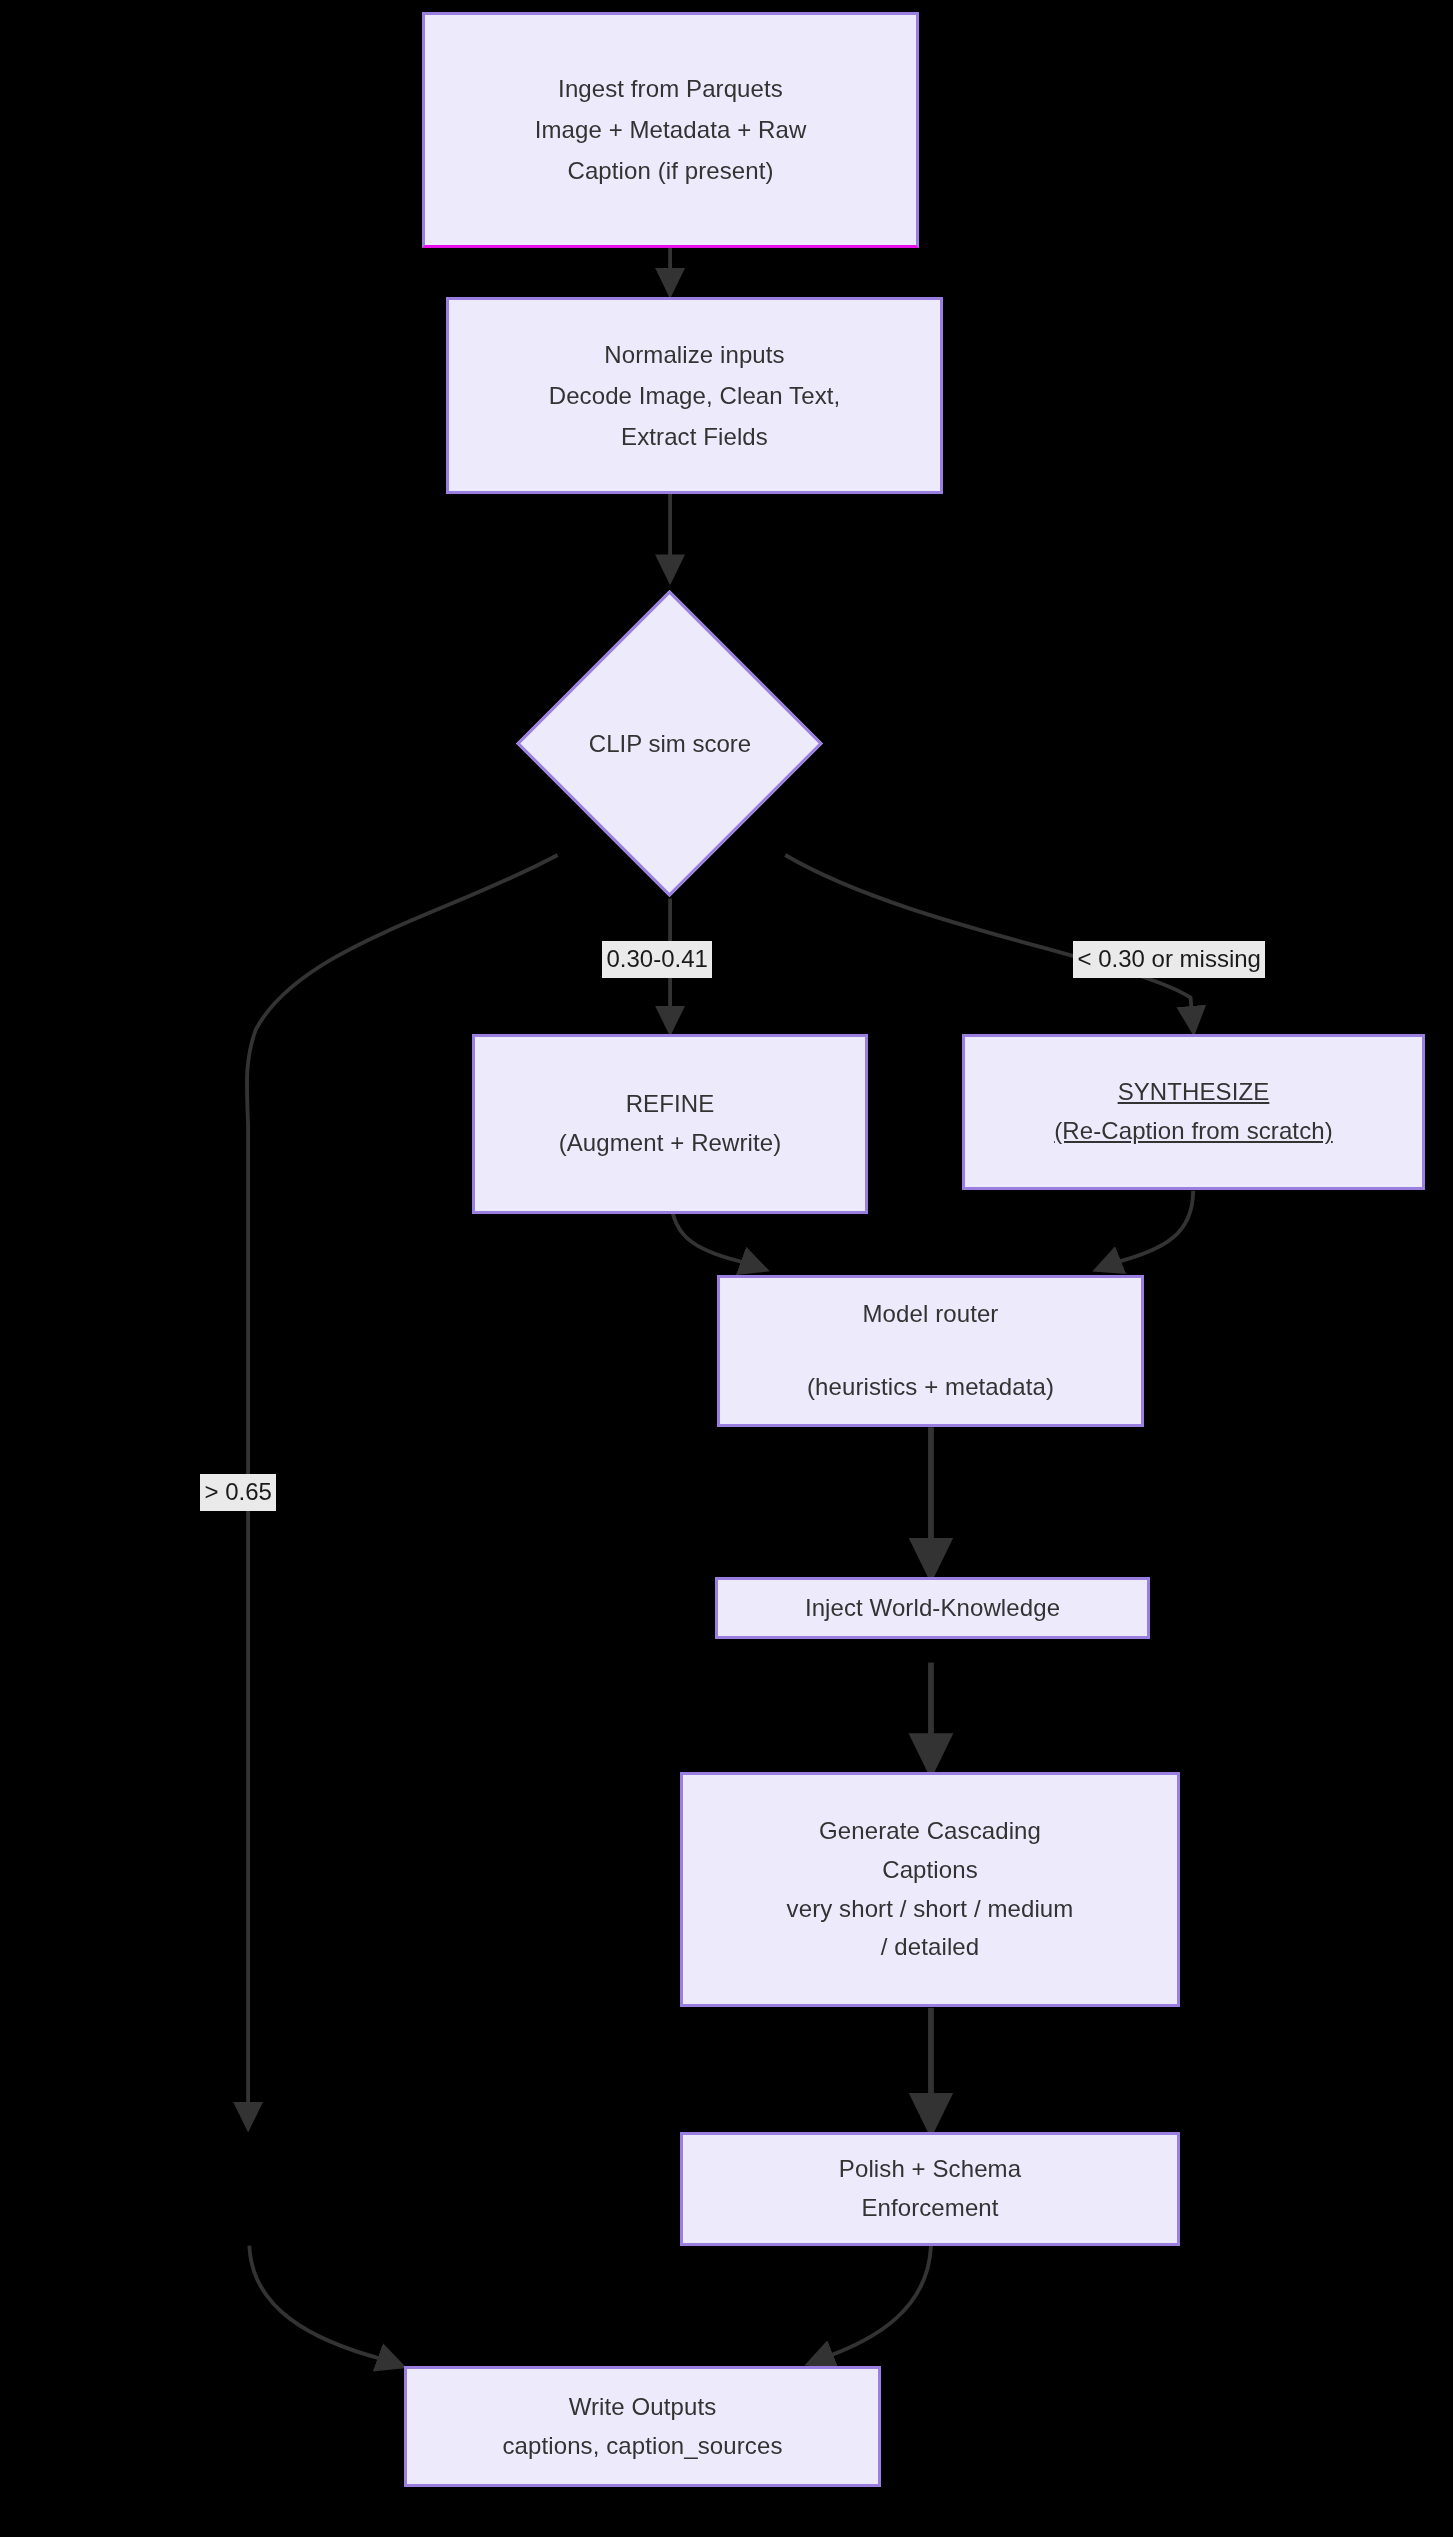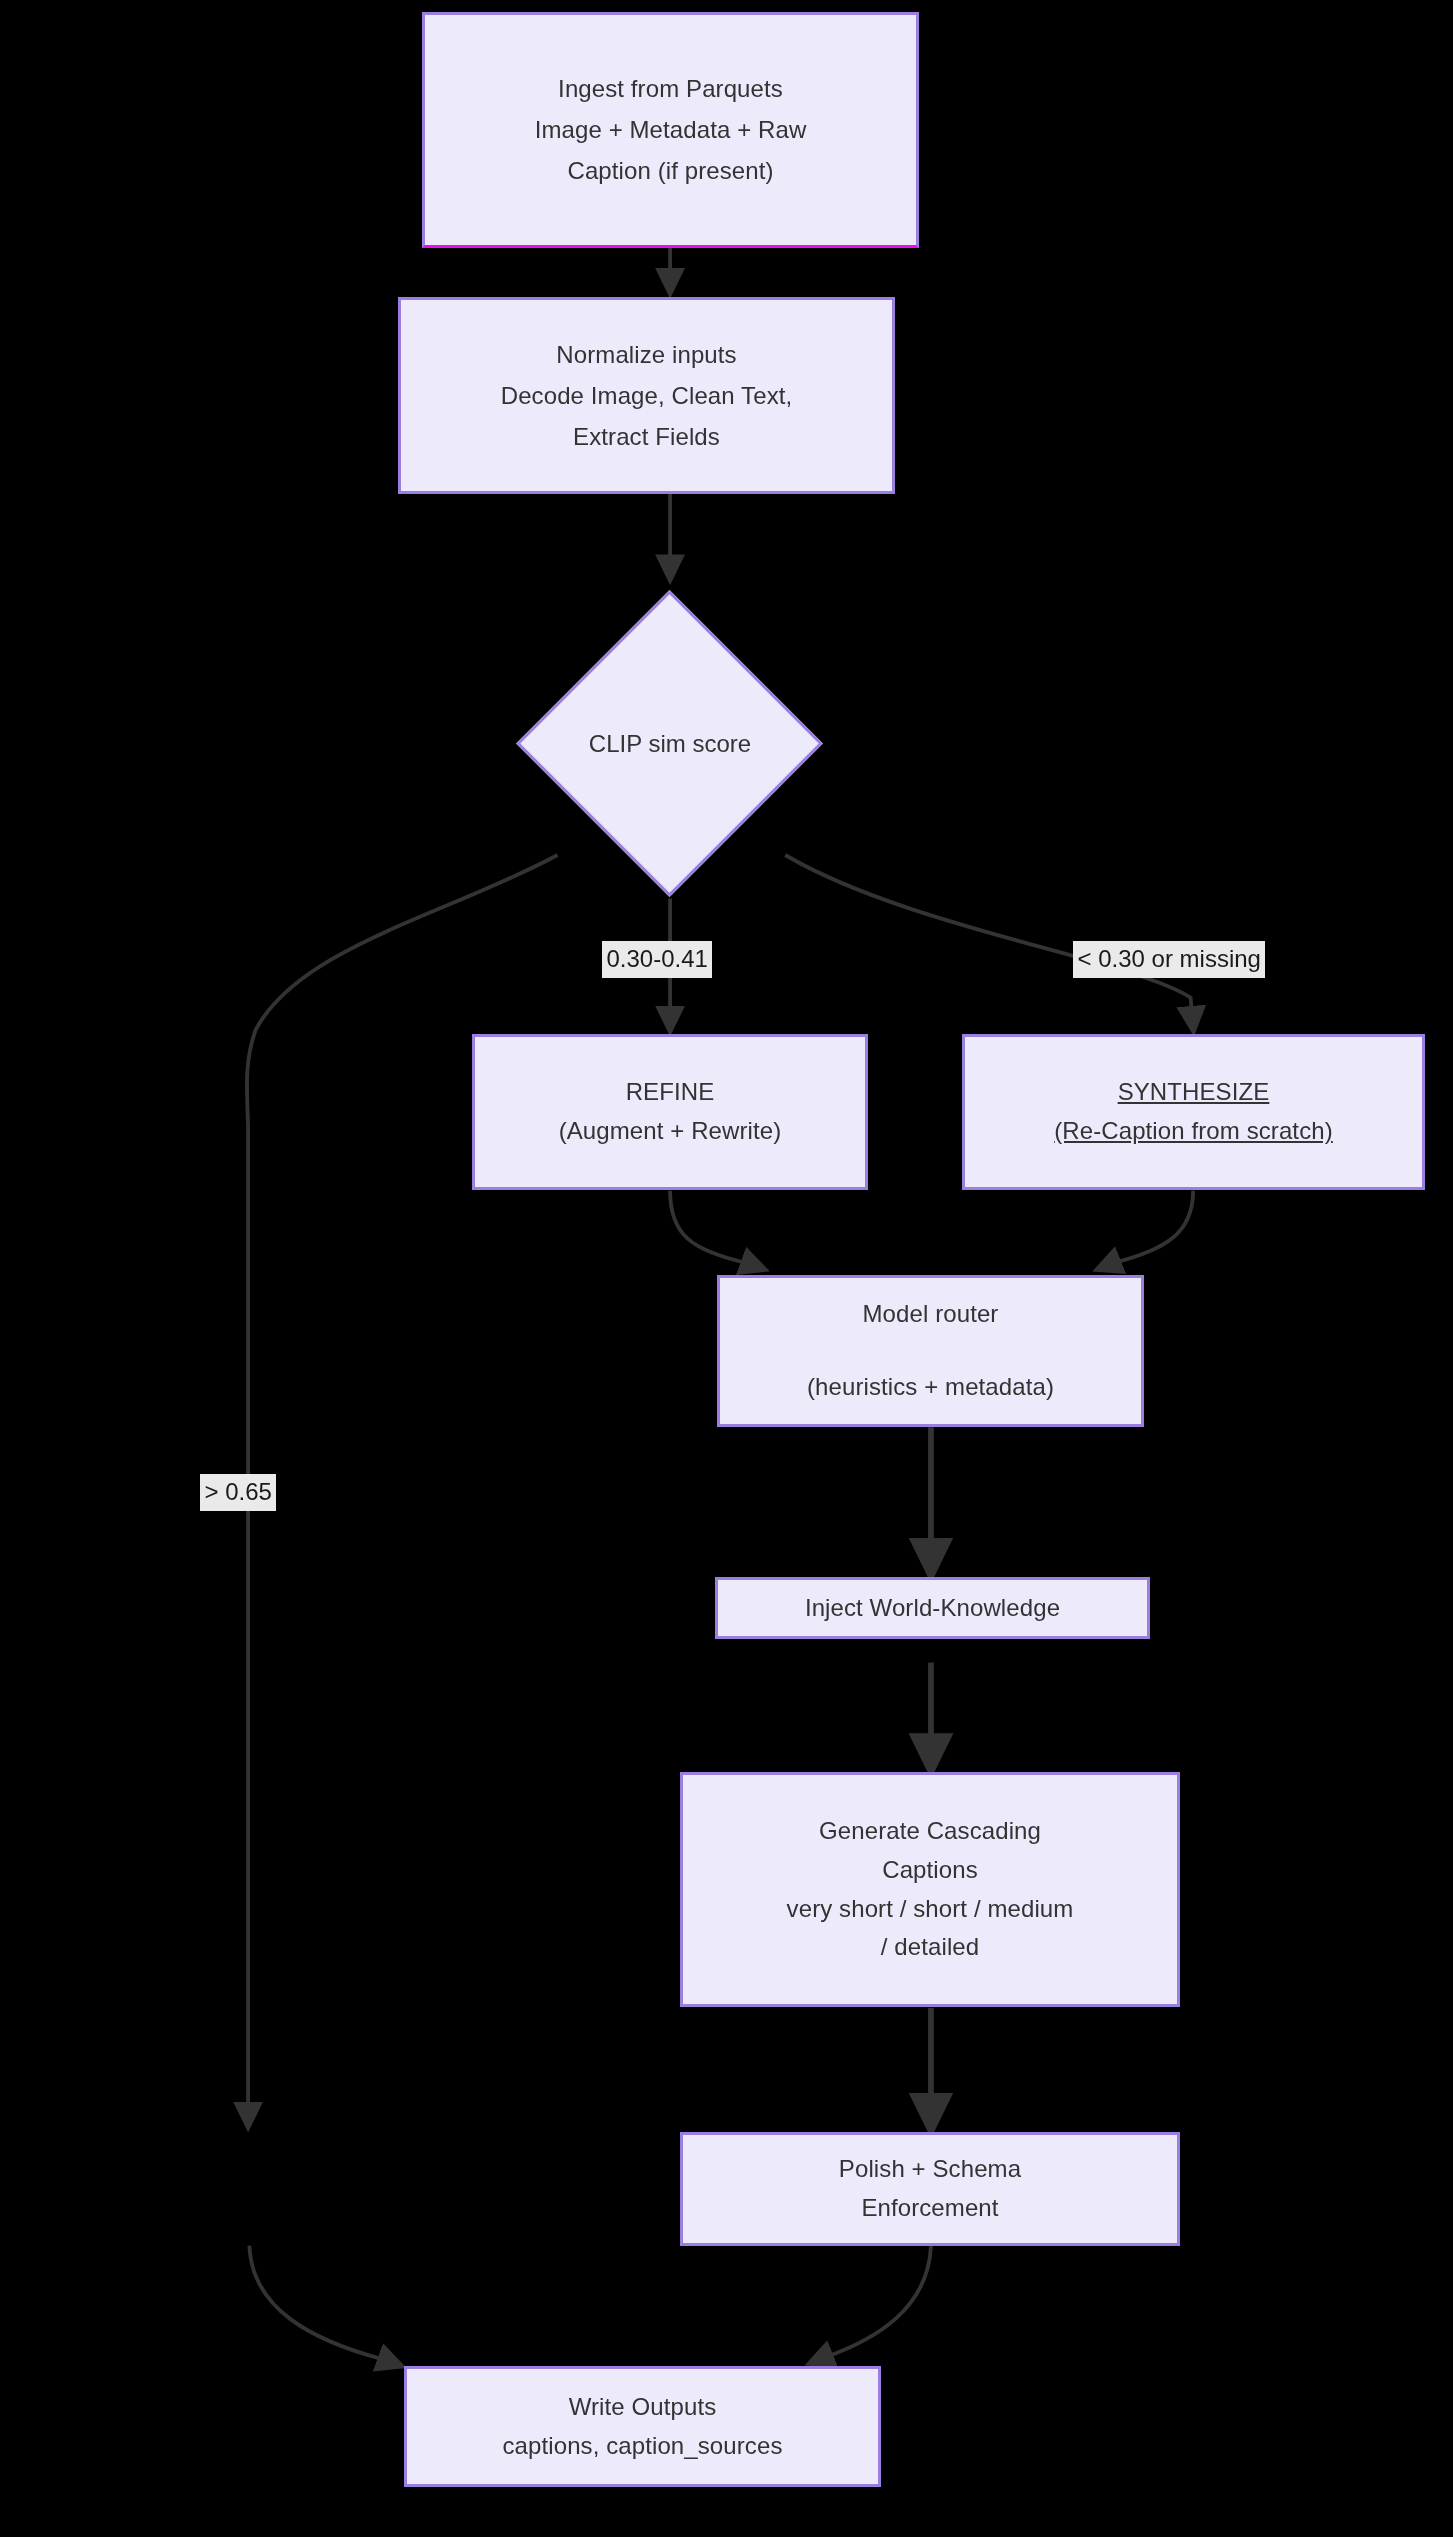--- a/index.html
+++ b/index.html
@@ -111,36 +111,36 @@
 
     <path d="M1456,3512 C1452,3610 1370,3658 1292,3686 L1272,3694" fill="none" stroke="#333333" stroke-width="6" marker-end="url(#arrow)"></path>
   </svg>
 
   <div class="node magenta-base" style="left:422px; top:11.5px; width:497px; height:236px;">
     <span class="ln">Ingest from Parquets</span>
     <span class="ln">Image + Metadata + Raw</span>
     <span class="ln">Caption (if present)</span>
   </div>
 
-  <div class="node" style="left:398px; top:297px; width:497px; height:197px;">
+  <div class="node" style="left:446px; top:297px; width:497px; height:197px;">
     <span class="ln">Normalize inputs</span>
     <span class="ln">Decode Image, Clean Text,</span>
     <span class="ln">Extract Fields</span>
   </div>
 
   <div class="diamond" style="left:561px; top:635px; width:217px; height:217px;"></div>
   <div class="diamond-label" style="left:510px; top:728px; width:320px; height:32px;">CLIP sim score</div>
 
   <div class="edge-label" style="left:602px; top:941px;">0.30-0.41</div>
 
   <div class="edge-label" style="left:1073px; top:941px;">&lt; 0.30 or missing</div>
 
   <div class="edge-label" style="left:200px; top:1474px;">&gt; 0.65</div>
 
-  <div class="node tight" style="left:472px; top:1034px; width:396px; height:156px;">
+  <div class="node tight" style="left:472px; top:1034px; width:396px; height:180px;">
     <span class="ln">REFINE</span>
     <span class="ln">(Augment + Rewrite)</span>
   </div>
 
   <div class="node tight" style="left:962px; top:1034px; width:463px; height:156px;text-decoration:underline;">
     <span class="ln">SYNTHESIZE</span>
     <span class="ln">(Re-Caption from scratch)</span>
   </div>
 
   <div class="node tight" style="left:717px; top:1275px; width:427px; height:152px;gap:34px;">

